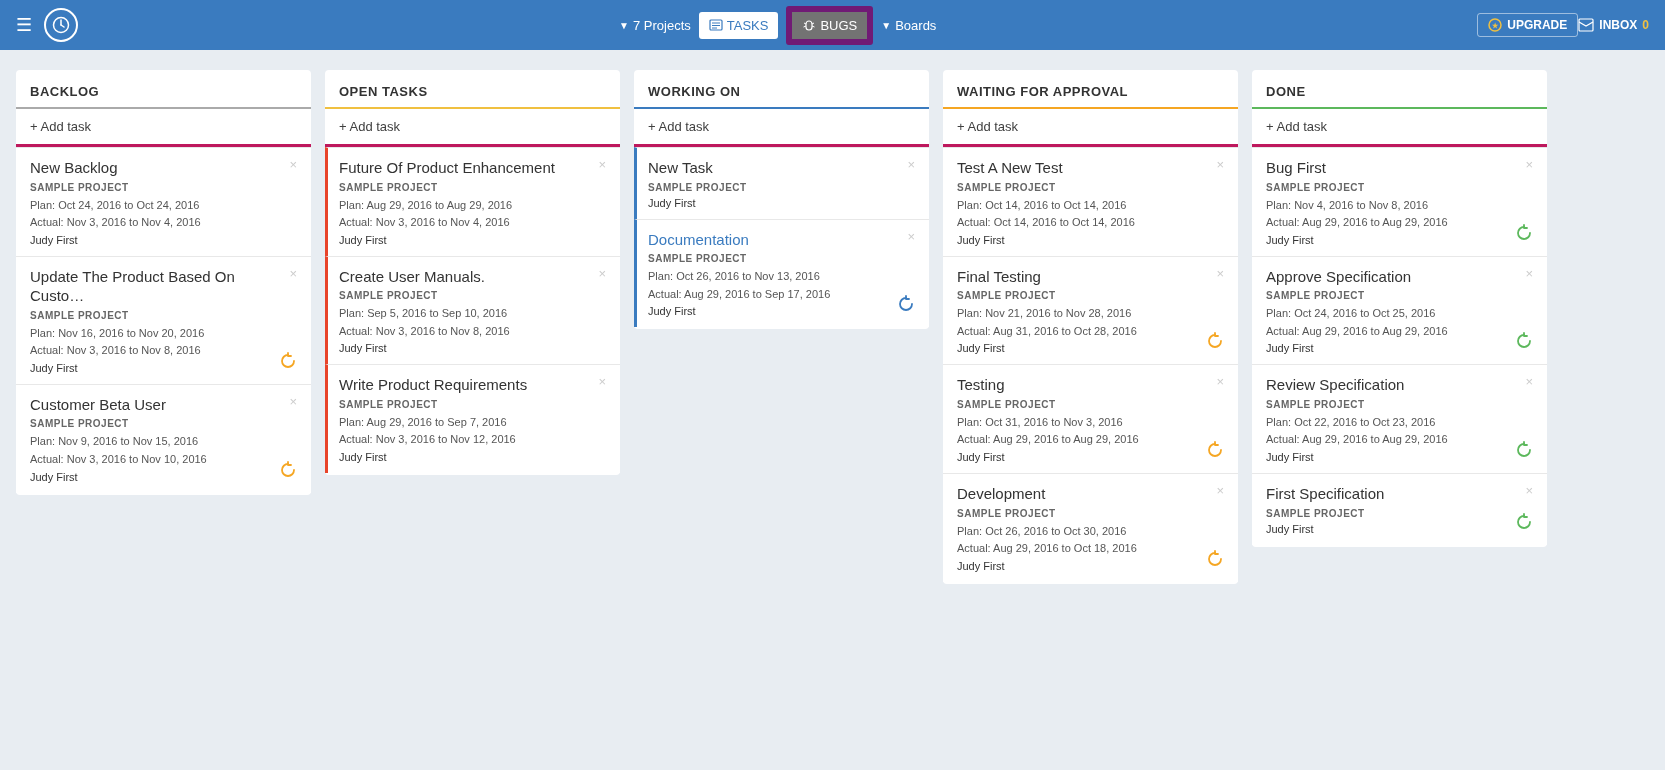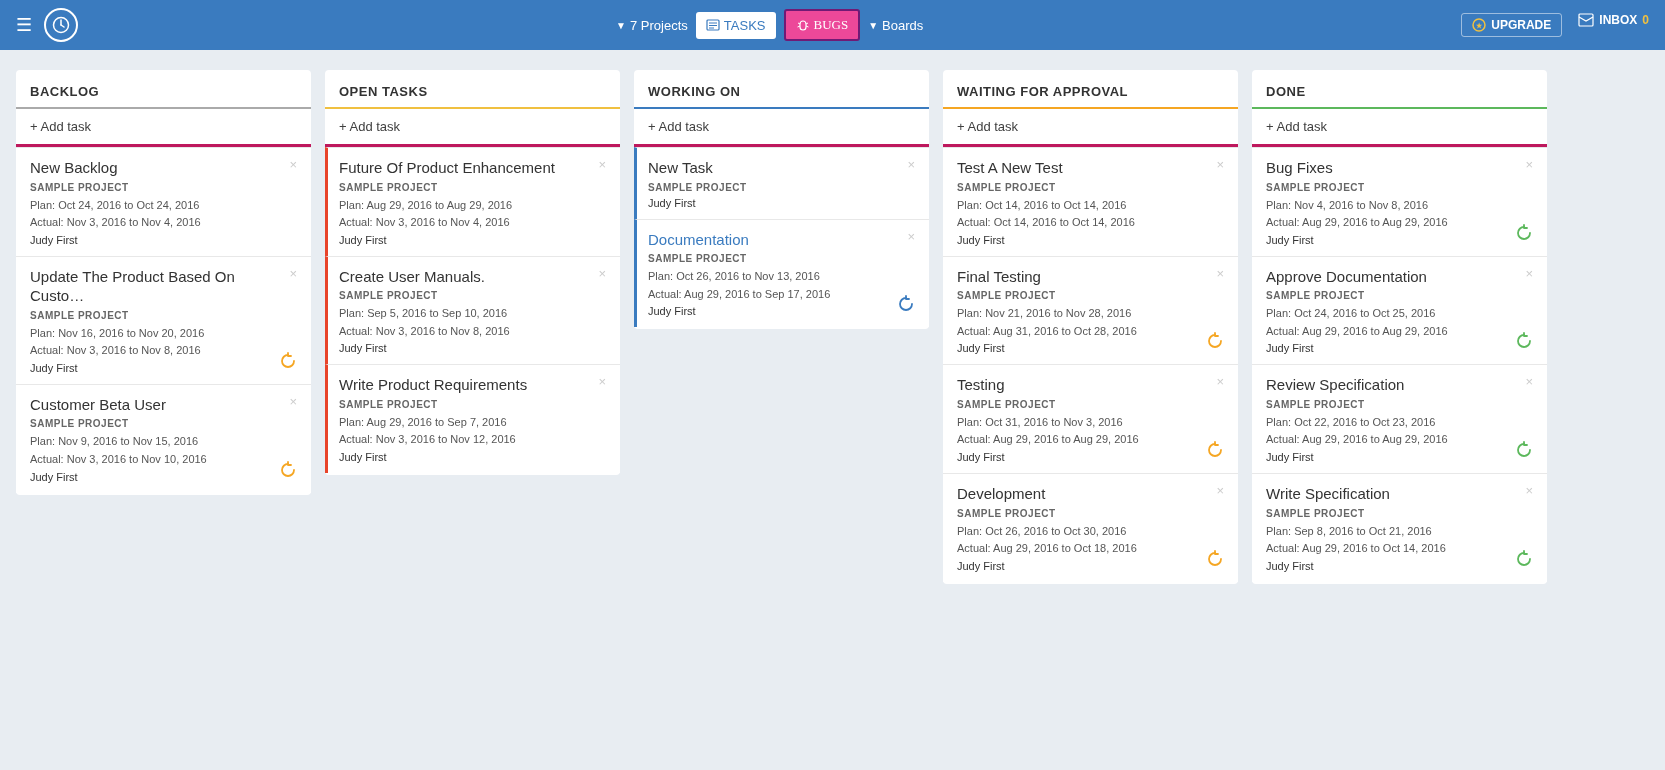--- a/index.html
+++ b/index.html
@@ -10,39 +10,39 @@
       background: #3a7bbf;
       height: 50px;
       display: flex;
       align-items: center;
       padding: 0 16px;
       gap: 12px;
       position: relative;
     }
     .header-left { display: flex; align-items: center; gap: 12px; flex: 0 0 auto; }
     .header-center { display: flex; align-items: center; gap: 8px; flex: 1; justify-content: center; }
-    .header-right { display: flex; align-items: flex-start; gap: 16px; flex: 0 0 auto; }
+    .header-right { display: flex; align-items: center; flex: 0 0 auto; }
 
     .hamburger-icon { color: white; font-size: 18px; cursor: pointer; }
     .clock-icon {
       width: 34px; height: 34px; border-radius: 50%; border: 2px solid white;
       display: flex; align-items: center; justify-content: center; color: white; font-size: 14px;
       cursor: pointer;
     }
 
     .nav-item {
       color: white; font-size: 13px; font-weight: 500; cursor: pointer;
       display: flex; align-items: center; gap: 4px; padding: 6px 10px;
       border-radius: 3px; text-transform: uppercase;
     }
     .nav-item.active-tasks {
       background: white; color: #3a7bbf; border-radius: 3px;
     }
     .nav-item.active-bugs {
-      background: #ec4899; border: 2px solid #701a75; color: white; border-radius: 3px; font-family: Liberation Serif, serif;
+      background: #737373; border: 6px solid #701a75; color: white; border-radius: 3px;
     }
     .nav-dropdown { display: flex; align-items: center; gap: 4px; color: white; font-size: 13px; cursor: pointer; }
     .caret { font-size: 10px; }
 
     .upgrade-btn {
       color: white; font-size: 12px; font-weight: bold; cursor: pointer;
       display: flex; align-items: center; gap: 5px;
       border: 1px solid rgba(255,255,255,0.5); border-radius: 3px; padding: 4px 10px;
     }
     .inbox-btn {
@@ -352,34 +352,34 @@
       </div>
     </div>
     <div class="column col-done">
       <div class="column-header">
         <h2>DONE</h2>
       </div>
       <div class="add-task-btn">+ Add task</div>
       <div class="task-card">
         <div class="task-card-inner">
           <span class="close-btn">×</span>
-          <div class="task-title">Bug Fixes</div>
+          <div class="task-title">Bug First</div>
           <div class="task-project">SAMPLE PROJECT</div>
           <div class="task-dates"><span>Plan:</span> Nov 4, 2016 to Nov 8, 2016<br><span>Actual:</span> Aug 29, 2016 to Aug 29, 2016</div>
           <div class="task-assignee">Judy First</div>
           <span class="task-icon green"><svg width="18" height="18" viewBox="0 0 18 18" fill="none">
         <path d="M15 9A6 6 0 1 1 9 3" stroke="currentColor" stroke-width="1.8" stroke-linecap="round" fill="none"></path>
         <polyline points="9,1 9,4 12,4" stroke="currentColor" stroke-width="1.8" stroke-linecap="round" stroke-linejoin="round" fill="none"></polyline>
       </svg></span>
         </div>
       </div>
       <div class="task-card">
         <div class="task-card-inner">
           <span class="close-btn">×</span>
-          <div class="task-title">Approve Documentation</div>
+          <div class="task-title">Approve Specification</div>
           <div class="task-project">SAMPLE PROJECT</div>
           <div class="task-dates"><span>Plan:</span> Oct 24, 2016 to Oct 25, 2016<br><span>Actual:</span> Aug 29, 2016 to Aug 29, 2016</div>
           <div class="task-assignee">Judy First</div>
           <span class="task-icon green"><svg width="18" height="18" viewBox="0 0 18 18" fill="none">
         <path d="M15 9A6 6 0 1 1 9 3" stroke="currentColor" stroke-width="1.8" stroke-linecap="round" fill="none"></path>
         <polyline points="9,1 9,4 12,4" stroke="currentColor" stroke-width="1.8" stroke-linecap="round" stroke-linejoin="round" fill="none"></polyline>
       </svg></span>
         </div>
       </div>
       <div class="task-card">
@@ -391,23 +391,22 @@
           <div class="task-assignee">Judy First</div>
           <span class="task-icon green"><svg width="18" height="18" viewBox="0 0 18 18" fill="none">
         <path d="M15 9A6 6 0 1 1 9 3" stroke="currentColor" stroke-width="1.8" stroke-linecap="round" fill="none"></path>
         <polyline points="9,1 9,4 12,4" stroke="currentColor" stroke-width="1.8" stroke-linecap="round" stroke-linejoin="round" fill="none"></polyline>
       </svg></span>
         </div>
       </div>
       <div class="task-card">
         <div class="task-card-inner">
           <span class="close-btn">×</span>
-          <div class="task-title">Write Specification</div>
-          <div class="task-project">SAMPLE PROJECT</div>
-          <div class="task-dates"><span>Plan:</span> Sep 8, 2016 to Oct 21, 2016<br><span>Actual:</span> Aug 29, 2016 to Oct 14, 2016</div>
+          <div class="task-title">First Specification</div>
+          <div class="task-project">SAMPLE PROJECT</div>
           <div class="task-assignee">Judy First</div>
           <span class="task-icon green"><svg width="18" height="18" viewBox="0 0 18 18" fill="none">
         <path d="M15 9A6 6 0 1 1 9 3" stroke="currentColor" stroke-width="1.8" stroke-linecap="round" fill="none"></path>
         <polyline points="9,1 9,4 12,4" stroke="currentColor" stroke-width="1.8" stroke-linecap="round" stroke-linejoin="round" fill="none"></polyline>
       </svg></span>
         </div>
       </div>
     </div>
   </div>
 

